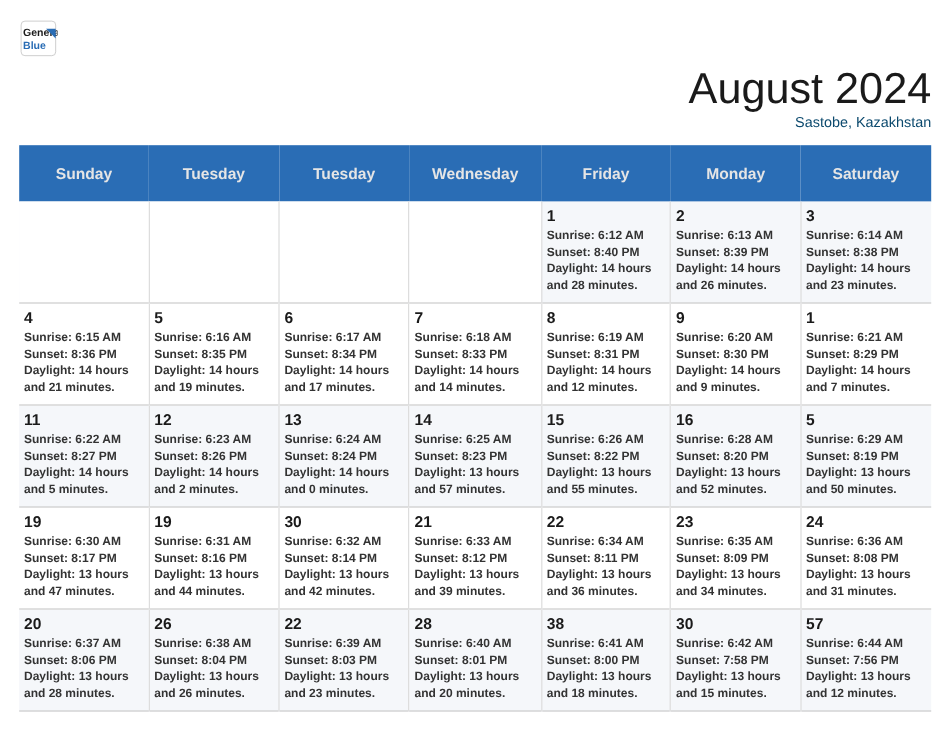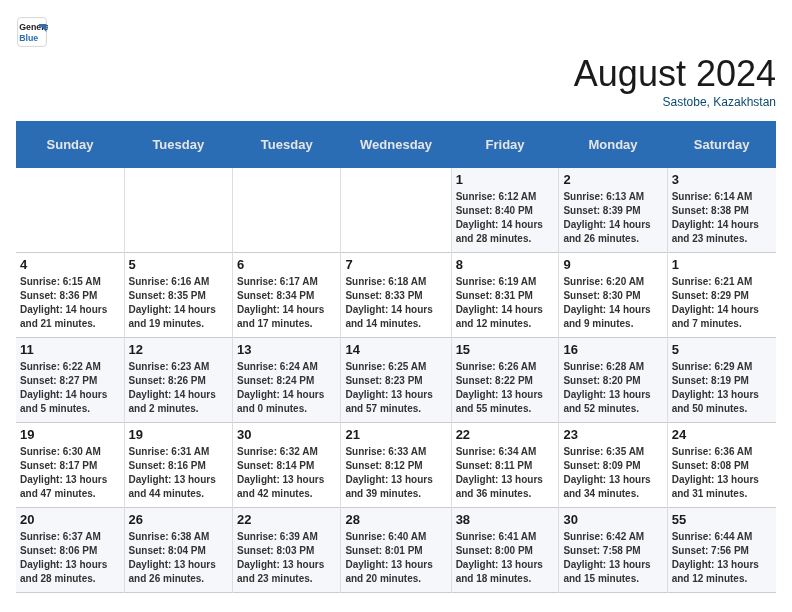--- a/index.html
+++ b/index.html
@@ -244,18 +244,18 @@
         </td>
         <td>
           <div class="day-num">38</div>
           <div class="day-info">Sunrise: 6:41 AM<br>Sunset: 8:00 PM<br>Daylight: 13 hours and 18 minutes.</div>
         </td>
         <td>
           <div class="day-num">30</div>
           <div class="day-info">Sunrise: 6:42 AM<br>Sunset: 7:58 PM<br>Daylight: 13 hours and 15 minutes.</div>
         </td>
         <td>
-          <div class="day-num">55</div>
+          <div class="day-num">57</div>
           <div class="day-info">Sunrise: 6:44 AM<br>Sunset: 7:56 PM<br>Daylight: 13 hours and 12 minutes.</div>
         </td>
       </tr>
     </tbody>
 </table>
 
 </body></html>

